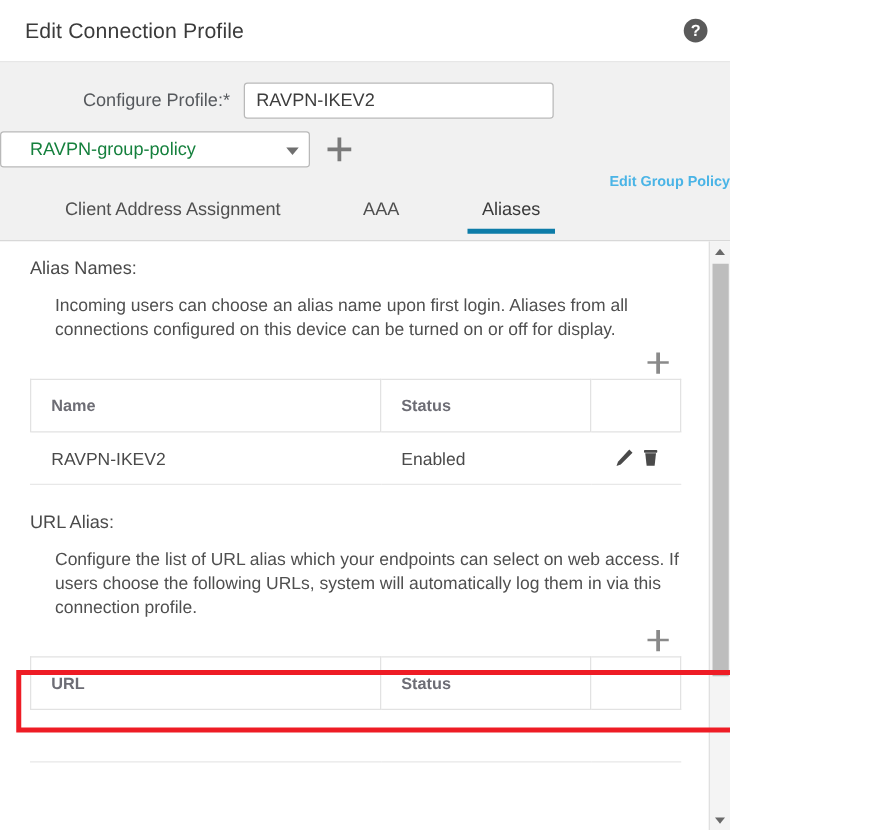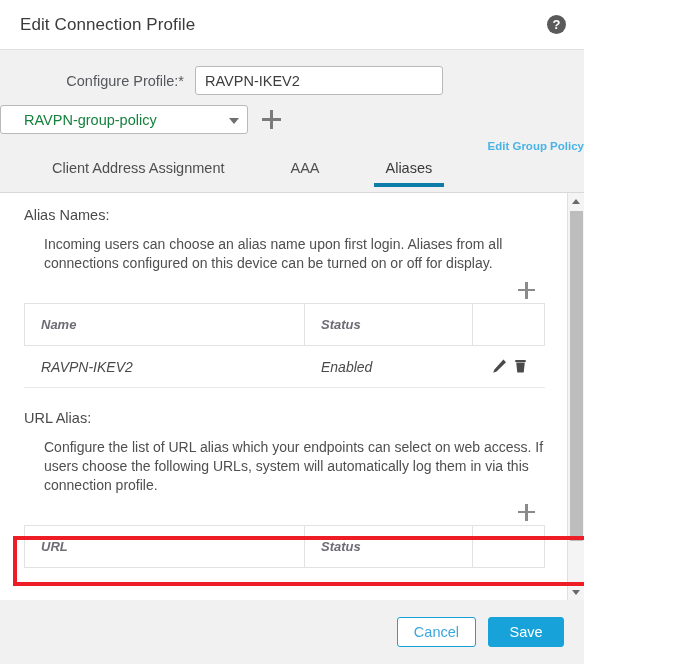--- a/index.html
+++ b/index.html
@@ -204,21 +204,20 @@
     position: absolute;
     background: #8a8a8a;
   }
   .add-icon::before { left: 0; top: 7px; width: 17px; height: 2.5px; }
   .add-icon::after  { top: 0; left: 7px; height: 17px; width: 2.5px; }
 
   table.grid {
     width: 100%;
     border-collapse: collapse;
     table-layout: fixed;
-    font-style: italic;
   }
   table.grid th {
     text-align: left;
     font-size: 13px;
     font-weight: bold;
     color: #6d6d75;
     padding: 12px 0 12px 16px;
     border: 1px solid #e2e2e2;
     background: #ffffff;
     height: 42px;
@@ -448,18 +447,14 @@
         <div class="sb-thumb"></div>
       </div>
       <div class="sb-arrow">
           <div class="tri-down"></div>
         </div>
     </div>
 
     <div class="anno-box"></div>
   </div>
 
-  <div class="footer">
-    <button class="btn btn-cancel">Cancel</button>
-    <button class="btn btn-save">Save</button>
-  </div>
 
 </div>
 
 </body></html>

